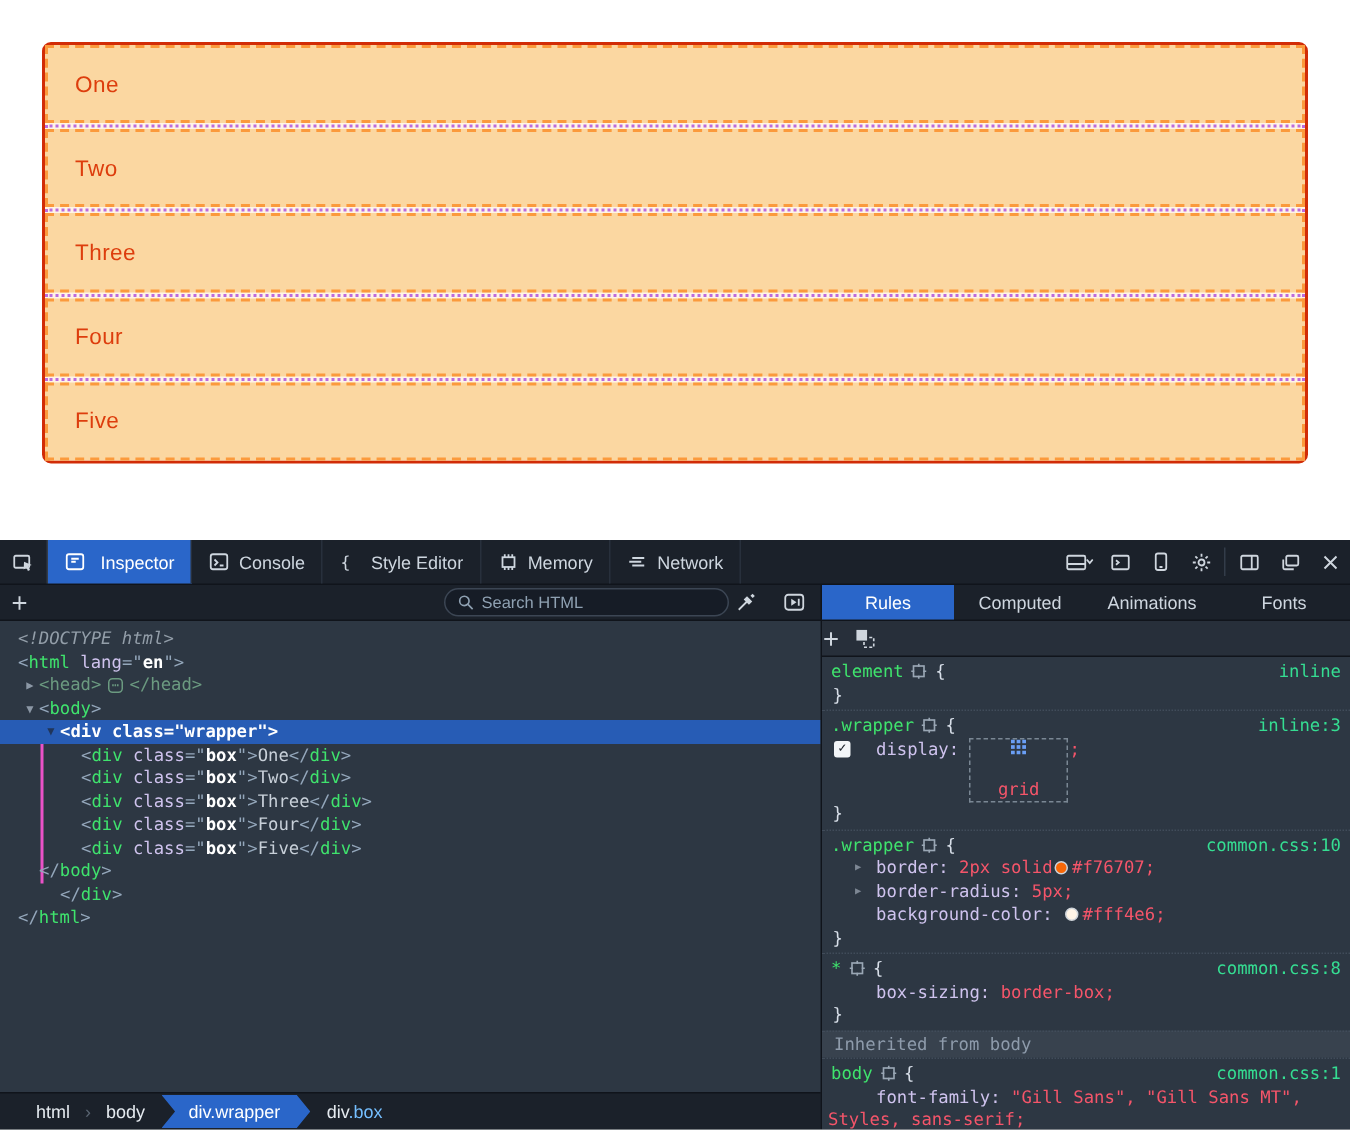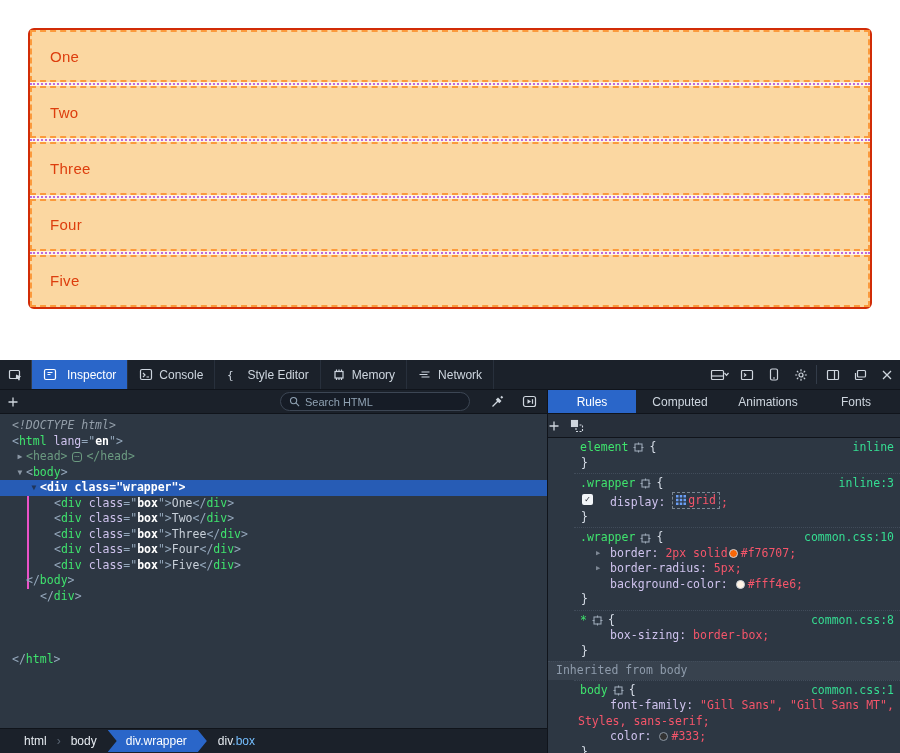--- a/index.html
+++ b/index.html
@@ -25,21 +25,21 @@
   .picker-btn { width:32px; display:flex; align-items:center; justify-content:center; border-right:1px solid #333c49; }
   .tab { display:flex; align-items:center; gap:6px; padding:0 11px; font-size:12px; border-right:1px solid #28303c; color:#ced6df; cursor:default; }
   .tab.active { background:#2a66c9; color:#fff;gap:10px; }
   .tb-spacer { flex:1; }
   .tb-icon { width:27px; display:flex; align-items:center; justify-content:center; }
   .tb-sep { width:1px; background:#333c49; margin:5px 2px; }
 
   .subrow { height:24px; display:flex; border-bottom:1px solid #10141b; }
   .left-sub { width:548px; position:relative; display:flex; align-items:center; border-right:1px solid #10141b; }
   .plus-btn { width:26px; display:flex; align-items:center; justify-content:center; }
-  .search-pill { position:absolute; left:280px; width:190px; height:19px; background:#161c26;
+  .search-pill { position:absolute; left:296px; width:190px; height:19px; background:#161c26;
     border:1px solid #3c4654; border-radius:10px; display:flex; align-items:center; gap:5px; padding:0 8px; }
   .pill-input { flex:1; background:transparent; border:none; outline:none; color:#cfd6de; font:11px "Liberation Sans",sans-serif; }
   .pill-input::placeholder { color:#8fa1b2; }
   .sub-icon { position:absolute; width:22px; display:flex; align-items:center; justify-content:center; }
   .right-sub { flex:1; display:flex; }
   .side-tab { flex:1; display:flex; align-items:center; justify-content:center; font-size:12px; color:#ced6df; }
   .side-tab.active { background:#2a66c9; color:#fff; }
 
   .main { display:flex; height:339px; }
   .left-col { width:548px; display:flex; flex-direction:column; border-right:1px solid #10141b; }
@@ -67,37 +67,37 @@
     clip-path:polygon(0 0, calc(100% - 9px) 0, 100% 50%, calc(100% - 9px) 100%, 0 100%, 9px 50%); }
   .crumb-class { color:#75bfff; }
 
   .rules { flex:1; background:#2d3743; font:11.5px "DejaVu Sans Mono", monospace; line-height:15.5px; overflow:hidden; }
   .filter-row { height:24px; display:flex; align-items:center; background:#272f3a; border-bottom:1px solid #10141b; }
   .filter-pill { flex:1; height:18px; margin:0 6px; background:#161c26; border:1px solid #3c4654; border-radius:9px;
     display:flex; align-items:center; gap:5px; padding:0 8px; }
   .filter-icons { display:flex; align-items:center; gap:10px; padding-right:10px; }
 
   .rules-list > div + div { border-top:1px dotted #414c5a; }
-  .rule-block { padding:2px 0;margin-left:26px; }
+  .rule-block { padding:2px 0; }
   .rule-head { display:flex; align-items:center; padding:0 6px; }
   .sel-name { color:#3fe36d; }
   .r-target { margin:0 5px; display:inline-flex; }
   .brace, .r-close { color:#d7dee8; }
   .r-spacer { flex:1; }
   .r-link { color:#35dd92; }
   .decl { position:relative; padding-left:36px; color:#d7dee8; }
   .decl.wrap { padding-left:4px; text-indent:32px; }
   .decl .p { color:#cfc3ee; }
   .decl .v { color:#f5556a; }
   .sw { display:inline-block; width:9px; height:9px; border-radius:50%; border:1px solid #cfd4da; vertical-align:-1px; margin:0 3px 0 1px; }
   .sw.dark { border-color:#8b97a5; }
   .chk { position:absolute; left:8px; top:2px; width:11px; height:11px; background:#f2f5f8; border-radius:2px;
     color:#1b212a; font-size:9px; line-height:11px; text-align:center; }
   .d-arrow { position:absolute; left:22px; top:0; font-size:7px; color:#7d8794; line-height:15.5px; }
-  .gridtok { border:1px dashed #7a8794; padding:0 3px; display:inline-flex; align-items:center; gap:2px; margin-right:1px; }
+  .gridtok { border:1px dashed #7a8794; padding:0 18px; display:inline-flex; align-items:center; gap:16px; margin-right:1px;flex-direction:column; }
   .r-close { padding-left:7px; }
   .inherited { background:#38424e; color:#8e9bab; padding:1px 8px; }
 </style>
 </head>
 <body>
 
 <div class="page-area">
   <div class="wrapper-demo">
     <div class="gridbox-row">
         <span>One</span>
@@ -293,21 +293,21 @@
           <div class="m-line" style="padding-left: 26px;"><span class="m-arrow" style="left: 14px;">▶</span><span class="tk-dimtag">&lt;head&gt;</span><span class="tk-pill">⋯</span><span class="tk-dimtag">&lt;/head&gt;</span></div>
           <div class="m-line" style="padding-left: 26px;"><span class="m-arrow" style="left: 14px;">▼</span><span class="tk-brk">&lt;</span><span class="tk-tag">body</span><span class="tk-brk">&gt;</span></div>
           <div class="m-line selected" style="padding-left: 40px;"><span class="m-arrow" style="left: 28px;">▼</span><span class="tk-sel">&lt;div class="wrapper"&gt;</span></div>
           <div class="m-line" style="padding-left: 54px;"><span class="tk-brk">&lt;</span><span class="tk-tag">div</span><span class="tk-attr"> class</span><span class="tk-brk">="</span><span class="tk-str">box</span><span class="tk-brk">"&gt;</span><span class="tk-txt">One</span><span class="tk-brk">&lt;/</span><span class="tk-tag">div</span><span class="tk-brk">&gt;</span></div>
           <div class="m-line" style="padding-left: 54px;"><span class="tk-brk">&lt;</span><span class="tk-tag">div</span><span class="tk-attr"> class</span><span class="tk-brk">="</span><span class="tk-str">box</span><span class="tk-brk">"&gt;</span><span class="tk-txt">Two</span><span class="tk-brk">&lt;/</span><span class="tk-tag">div</span><span class="tk-brk">&gt;</span></div>
           <div class="m-line" style="padding-left: 54px;"><span class="tk-brk">&lt;</span><span class="tk-tag">div</span><span class="tk-attr"> class</span><span class="tk-brk">="</span><span class="tk-str">box</span><span class="tk-brk">"&gt;</span><span class="tk-txt">Three</span><span class="tk-brk">&lt;/</span><span class="tk-tag">div</span><span class="tk-brk">&gt;</span></div>
           <div class="m-line" style="padding-left: 54px;"><span class="tk-brk">&lt;</span><span class="tk-tag">div</span><span class="tk-attr"> class</span><span class="tk-brk">="</span><span class="tk-str">box</span><span class="tk-brk">"&gt;</span><span class="tk-txt">Four</span><span class="tk-brk">&lt;/</span><span class="tk-tag">div</span><span class="tk-brk">&gt;</span></div>
           <div class="m-line" style="padding-left: 54px;"><span class="tk-brk">&lt;</span><span class="tk-tag">div</span><span class="tk-attr"> class</span><span class="tk-brk">="</span><span class="tk-str">box</span><span class="tk-brk">"&gt;</span><span class="tk-txt">Five</span><span class="tk-brk">&lt;/</span><span class="tk-tag">div</span><span class="tk-brk">&gt;</span></div>
           <div class="m-line" style="padding-left: 26px;"><span class="tk-brk">&lt;/</span><span class="tk-tag">body</span><span class="tk-brk">&gt;</span></div>
           <div class="m-line" style="padding-left: 40px;"><span class="tk-brk">&lt;/</span><span class="tk-tag">div</span><span class="tk-brk">&gt;</span></div>
-          <div class="m-line" style="padding-left: 12px; margin-top: 48px;"><span class="tk-brk">&lt;/</span><span class="tk-tag">html</span><span class="tk-brk">&gt;</span></div>
+          <div class="m-line" style="padding-left: 12px;"><span class="tk-brk">&lt;/</span><span class="tk-tag">html</span><span class="tk-brk">&gt;</span></div>
         </div>
       <div class="crumbbar">
         <span class="crumb">html</span>
         <span class="crumb-sep">›</span>
         <span class="crumb">body</span>
         <span class="crumb-chip">div.wrapper</span>
         <span class="crumb"><span>div</span><span class="crumb-class">.box</span></span>
       </div>
     </div>
 

